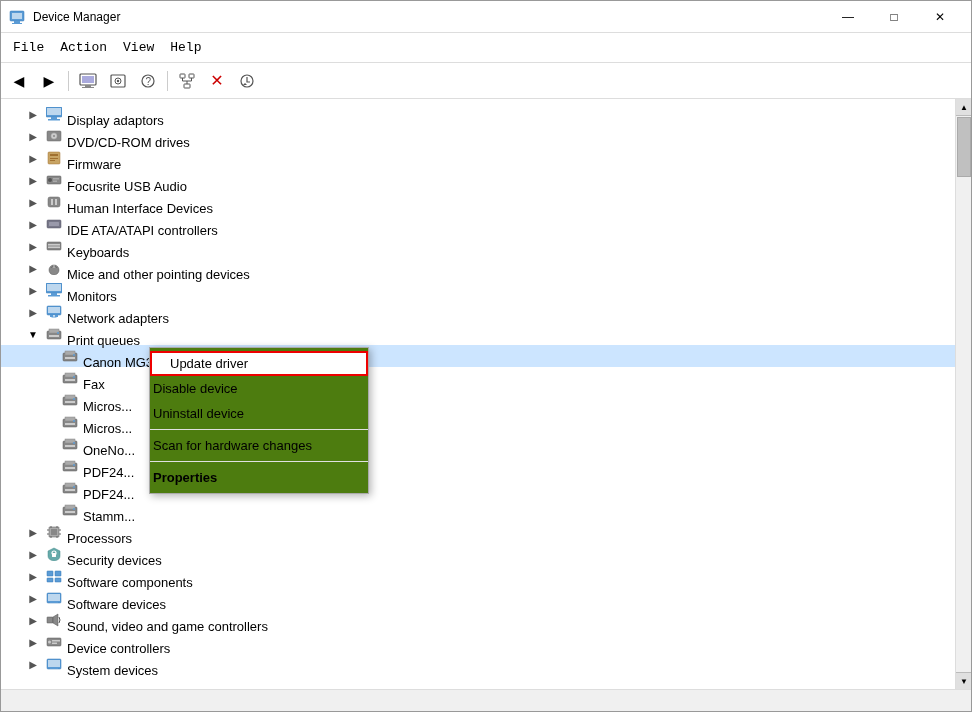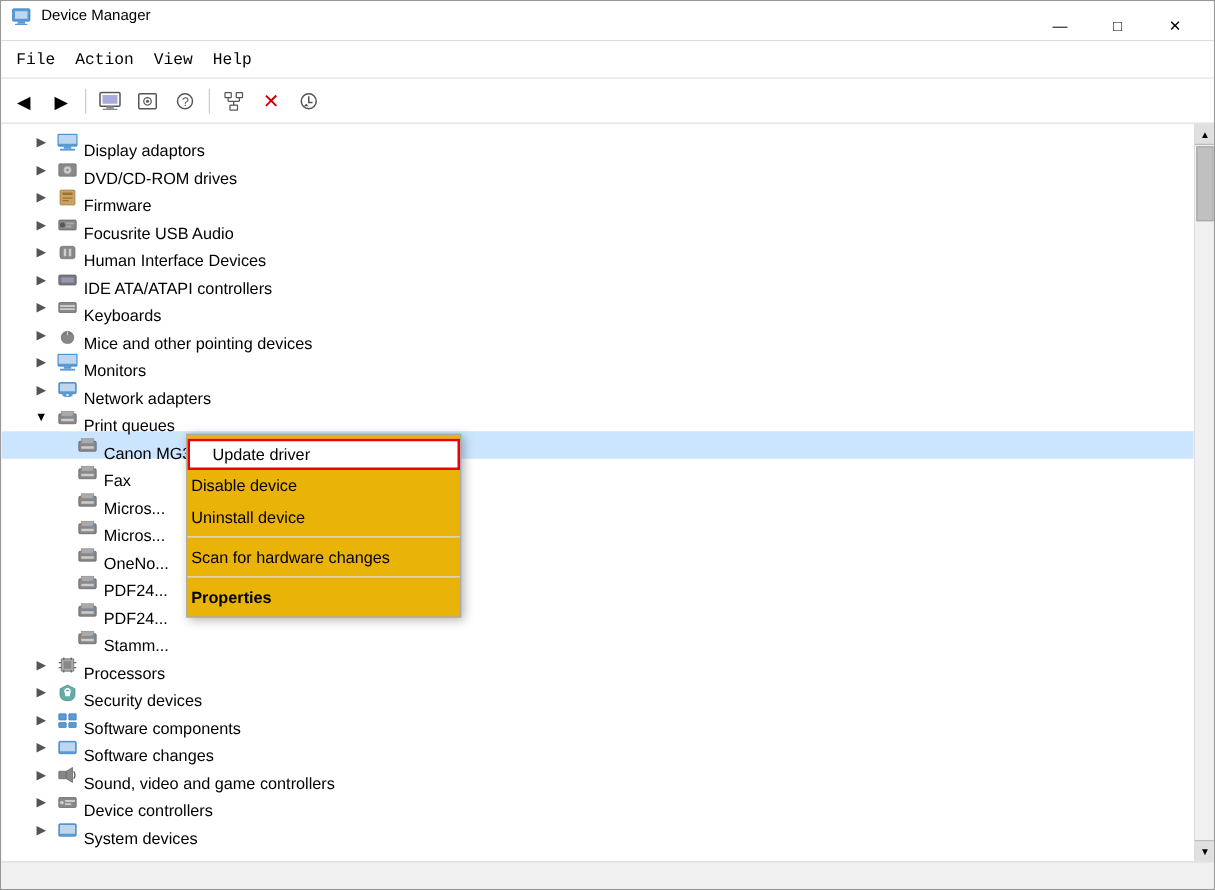--- a/index.html
+++ b/index.html
@@ -16,20 +16,21 @@
       height: 712px;
       background: #fff;
       border: 1px solid #999;
       display: flex;
       flex-direction: column;
     }
     .title-bar {
       background: #fff;
       height: 32px;
       display: flex;
+      align-items: center;
       padding: 4px 8px;
       border-bottom: 1px solid #ddd;
       user-select: none;
     }
     .title-bar-icon {
       width: 16px;
       height: 16px;
       margin-right: 8px;
     }
     .title-bar-text {
@@ -145,21 +146,21 @@
       color: #000;
       margin-top: 12px;
     }
     .indent-1 { padding-left: 24px; }
     .indent-2 { padding-left: 40px; }
     
     .context-menu {
       position: absolute;
       top: 248px;
       left: 148px;
-      background: #eab308;
+      background: #4d7c0f;
       border: 1px solid #aaa;
       box-shadow: 2px 2px 8px rgba(0,0,0,0.3);
       z-index: 100;
       min-width: 220px;
       padding: 3px 0;
     }
     .ctx-item {
       padding: 5px 3px;
       cursor: pointer;
       font-size: 13px;
@@ -556,21 +557,21 @@
 
       <div class="tree-item indent-1">
         <span class="expand-btn">▶</span>
         <span class="item-icon">
           <svg width="16" height="14" viewBox="0 0 16 14">
               <rect x="1" y="2" width="14" height="10" rx="1" fill="#5B9BD5" stroke="#2E75B6" stroke-width="0.5"></rect>
               <rect x="2" y="3" width="12" height="7" fill="#BDD7EE"></rect>
               <rect x="4" y="11" width="8" height="1" fill="#5B9BD5"></rect>
             </svg>
         </span>
-        <span class="item-label">Software changes</span>
+        <span class="item-label">Software devices</span>
       </div>
 
       <div class="tree-item indent-1">
         <span class="expand-btn">▶</span>
         <span class="item-icon">
           <svg width="16" height="14" viewBox="0 0 16 14">
               <rect x="1" y="4" width="6" height="6" rx="0.5" fill="#888" stroke="#555" stroke-width="0.5"></rect>
               <polygon points="7,4 12,1 12,13 7,10" fill="#888" stroke="#555" stroke-width="0.5"></polygon>
               <path d="M13,4 Q15,7 13,10" fill="none" stroke="#555" stroke-width="1"></path>
             </svg>

